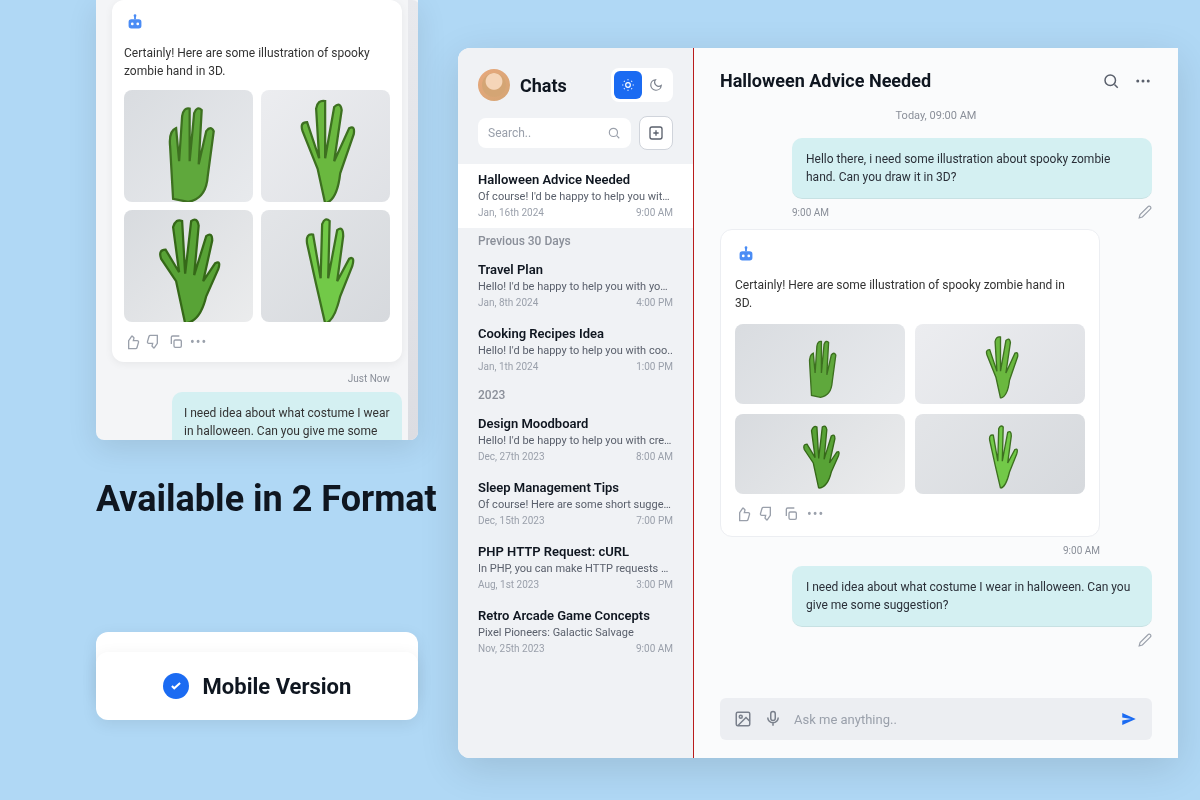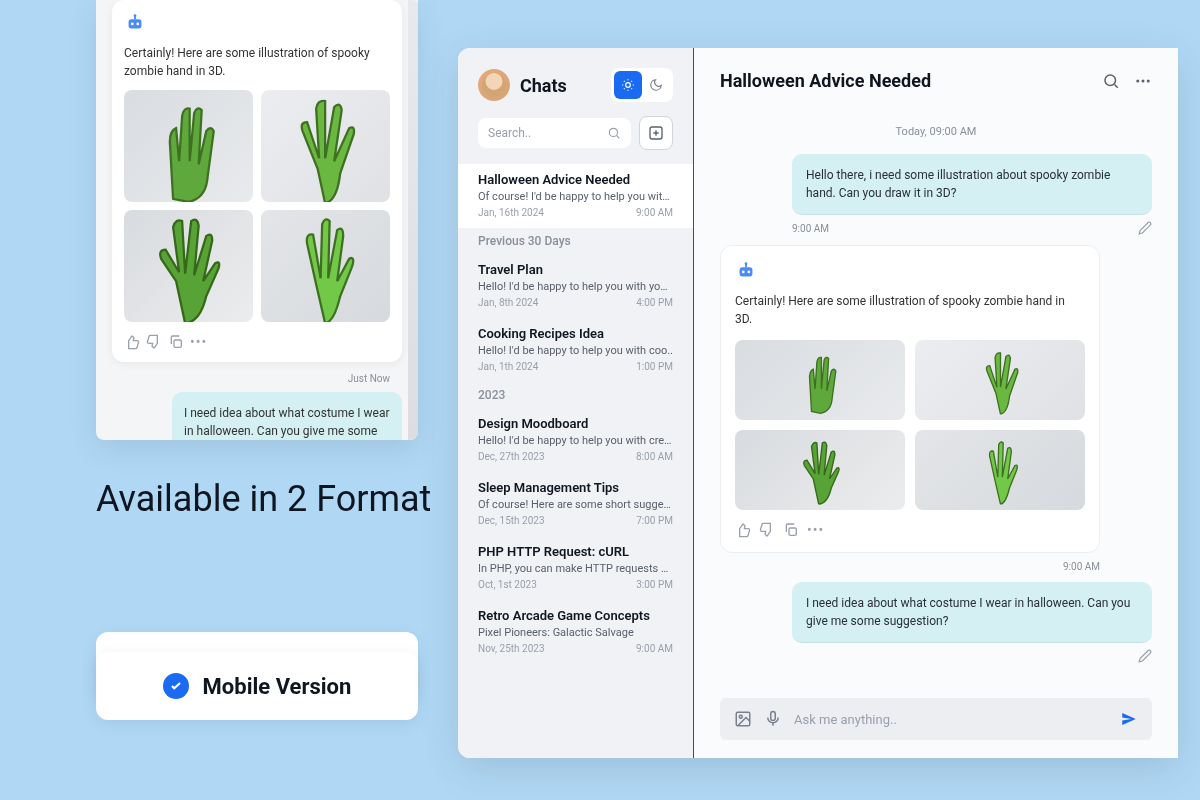--- a/index.html
+++ b/index.html
@@ -20,21 +20,21 @@
 .actions{display:flex;gap:6px;margin-top:12px;align-items:center}
 .act-ic{width:16px;height:16px;color:#9aa0ab;stroke:#9aa0ab}
 .dots-ic{color:#9aa0ab;font-size:14px;letter-spacing:1px}
 .ts-mobile{position:absolute;right:12px;bottom:-22px;font-size:10px;color:#8a8f99}
 .user-bubble-m{background:#d4f0f2;border-radius:10px;padding:12px;margin-top:30px;font-size:12px;color:#333;line-height:1.5;max-width:230px;align-self:flex-end}
 .input-ic{width:18px;height:18px;color:#7a808c}
 .input-ph{flex:1;font-size:13px;color:#9aa0ab}
 .send-ic{color:#1b6bf2}
 
 
-.headline{position:absolute;left:96px;top:476px;font-size:36px;font-weight:400;color:#0f1620;line-height:1.3}
+.headline{position:absolute;left:96px;top:476px;font-size:36px;font-weight:700;color:#0f1620;line-height:1.3}
 .pill{position:absolute;left:96px;width:322px;height:68px;background:#fff;border-radius:12px;display:flex;align-items:center;justify-content:center;gap:14px;box-shadow:0 4px 16px rgba(0,0,0,.08)}
 .pill1{top:632px}
 .pill2{top:652px}
 .check{width:26px;height:26px;background:#1b6bf2;border-radius:50%;display:flex;align-items:center;justify-content:center}
 .check svg{width:14px;height:14px}
 .pill-txt{font-size:22px;font-weight:700;color:#0f1620}
 
 
 .desktop{position:absolute;left:458px;top:48px;width:720px;height:710px;background:#fff;border-radius:12px 0 0 12px;box-shadow:0 10px 40px rgba(0,0,0,.12);display:flex;overflow:hidden}
 .sidebar{width:236px;background:#f0f2f5;display:flex;flex-direction:column;border-right:1px solid #b91c1c}
@@ -55,21 +55,21 @@
 .chat-item.selected{background:#fff}
 .ci-title{font-size:13px;font-weight:600;color:#0f1620;margin-bottom:3px}
 .ci-prev{font-size:11px;color:#5a606c;margin-bottom:4px;white-space:nowrap;overflow:hidden;text-overflow:ellipsis}
 .ci-meta{display:flex;justify-content:space-between;font-size:10px;color:#9aa0ab}
 
 .main{flex:1;display:flex;flex-direction:column;background:#fafbfc}
 .m-head{padding:22px 26px 18px;display:flex;align-items:center;gap:14px}
 .m-title{font-size:18px;font-weight:700;color:#0f1620;flex:1}
 .m-ic{width:18px;height:18px;color:#5a606c}
 .m-body{flex:1;padding:0 26px;overflow:hidden}
-.date-sep{text-align:center;font-size:11px;color:#8a8f99;margin:16px 0 16px}
+.date-sep{text-align:center;font-size:11px;color:#8a8f99;margin:0 0 16px}
 .user-msg{max-width:360px;margin-left:auto;background:#d4f0f2;border-radius:10px;padding:12px 14px;font-size:12px;color:#2a2f38;line-height:1.5;position:relative;border-bottom:1px solid rgba(0,0,0,.06)}
 .edit-ic{width:14px;height:14px;color:#9aa0ab;margin-left:auto;margin-right:0}
 .edit-wrap{width:360px;margin-left:auto;display:flex;align-items:center;gap:8px;margin-top:6px;margin-bottom:10px}
 .edit-wrap .ts{font-size:10px;color:#8a8f99}
 
 .bot-msg{max-width:380px;background:#fff;border:1px solid #eceef2;border-radius:12px;padding:14px;position:relative}
 .bot-msg .bot-icon{margin-bottom:10px}
 .bot-msg-text{font-size:12px;color:#333;line-height:1.5;margin-bottom:12px}
 .img-grid-d{display:grid;grid-template-columns:1fr 1fr;gap:10px}
 .img-cell-d{height:80px;border-radius:8px;position:relative;overflow:hidden}
@@ -245,21 +245,21 @@
         <div class="ci-prev">Of course! Here are some short suggest..</div>
         <div class="ci-meta">
             <span>Dec, 15th 2023</span>
             <span>7:00 PM</span>
           </div>
       </div>
       <div class="chat-item">
         <div class="ci-title">PHP HTTP Request: cURL</div>
         <div class="ci-prev">In PHP, you can make HTTP requests usi..</div>
         <div class="ci-meta">
-            <span>Oct, 1st 2023</span>
+            <span>Aug, 1st 2023</span>
             <span>3:00 PM</span>
           </div>
       </div>
       <div class="chat-item">
         <div class="ci-title">Retro Arcade Game Concepts</div>
         <div class="ci-prev">Pixel Pioneers: Galactic Salvage</div>
         <div class="ci-meta">
             <span>Nov, 25th 2023</span>
             <span>9:00 AM</span>
           </div>

